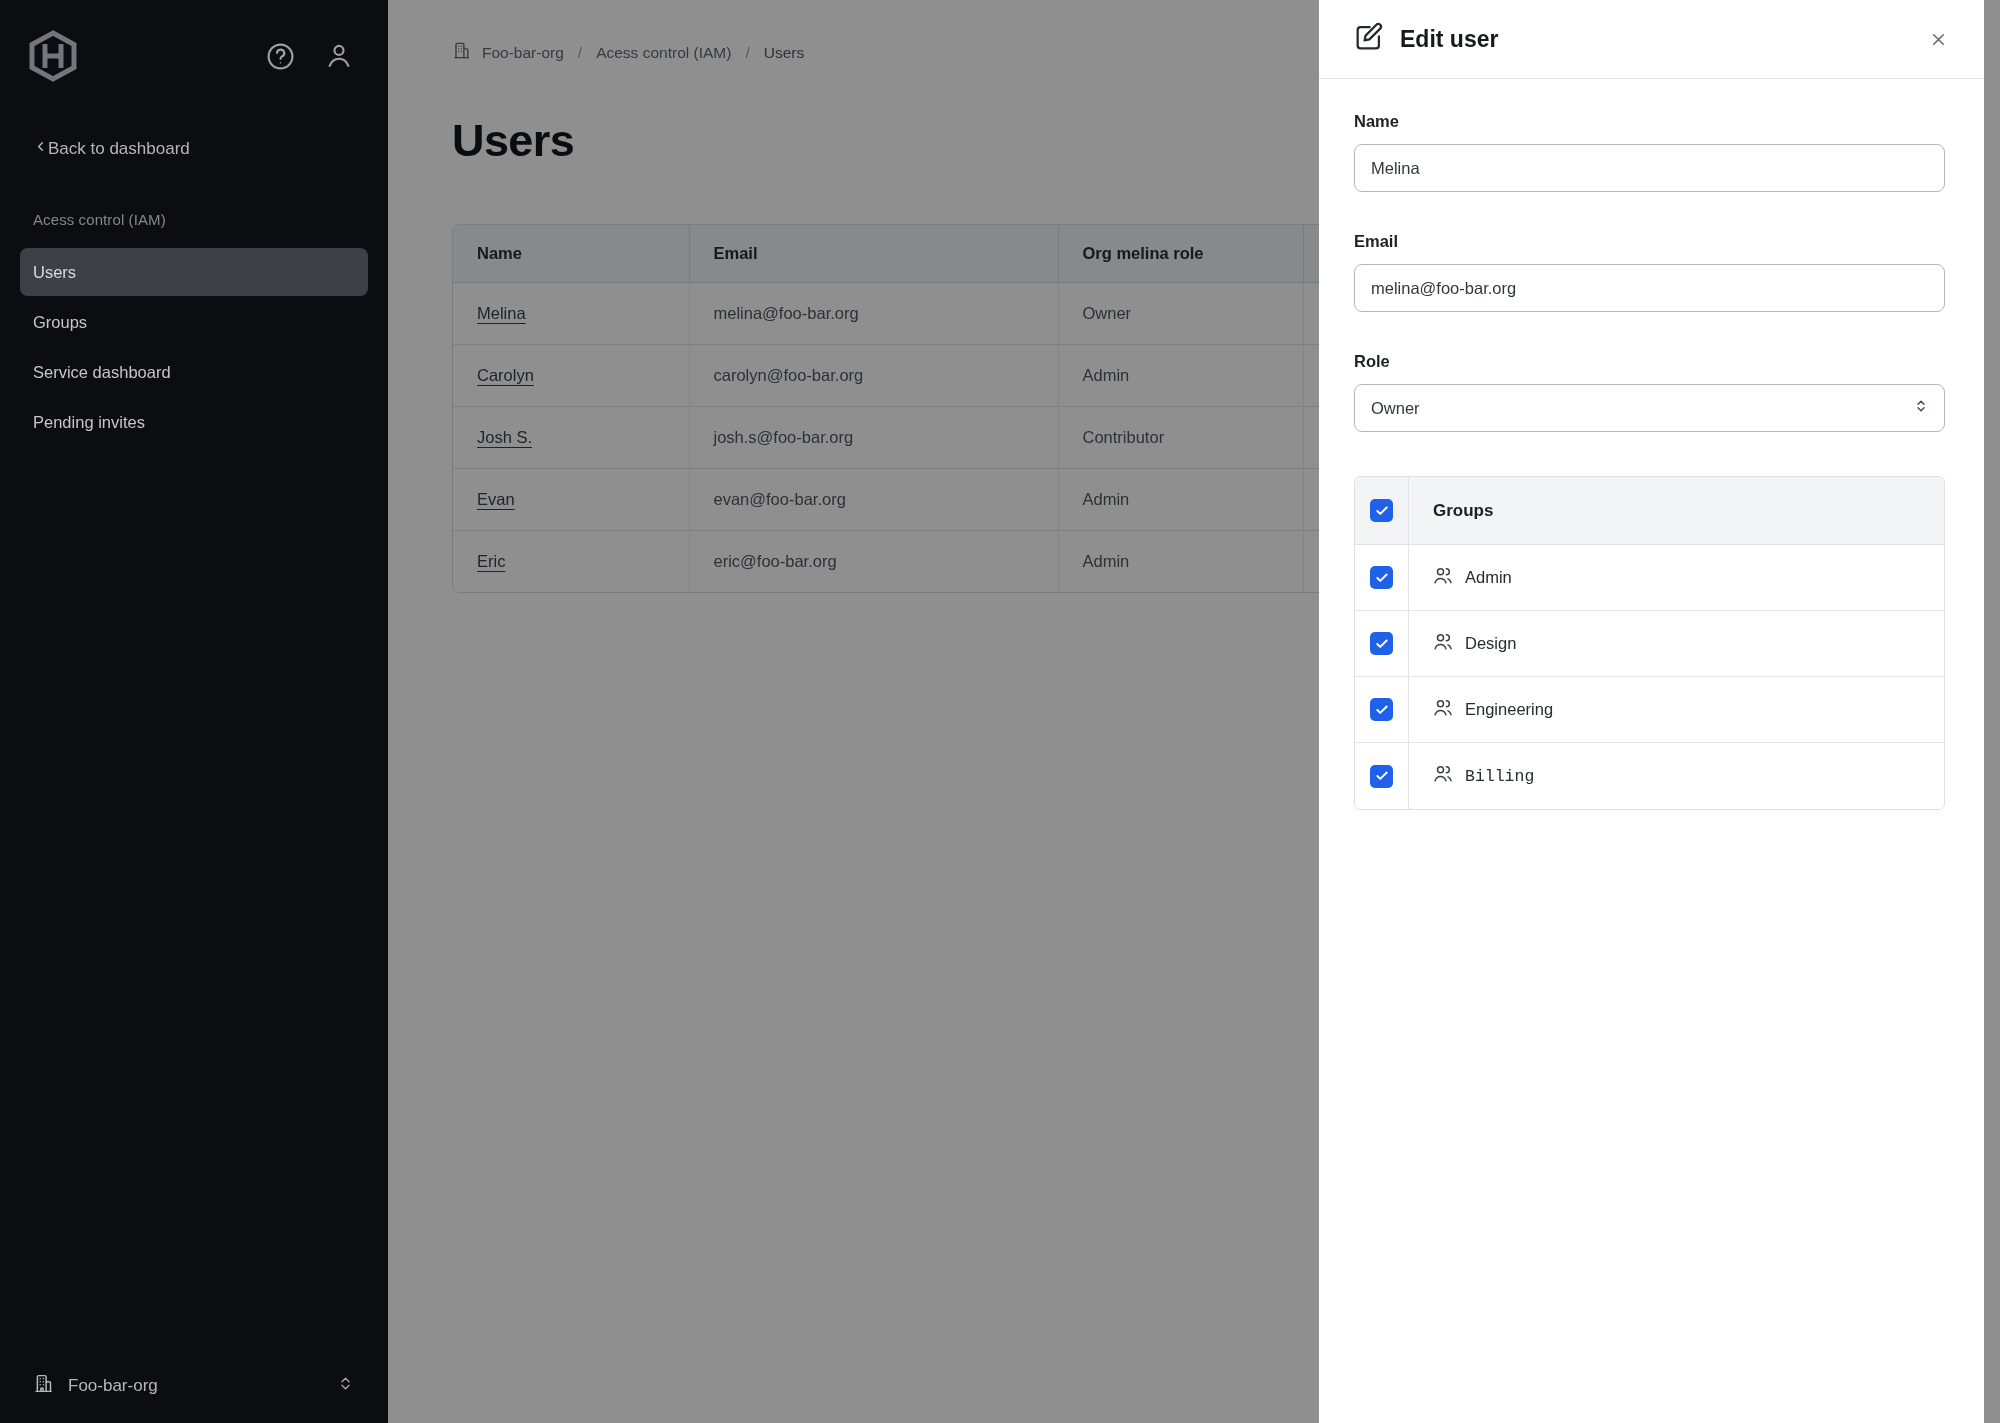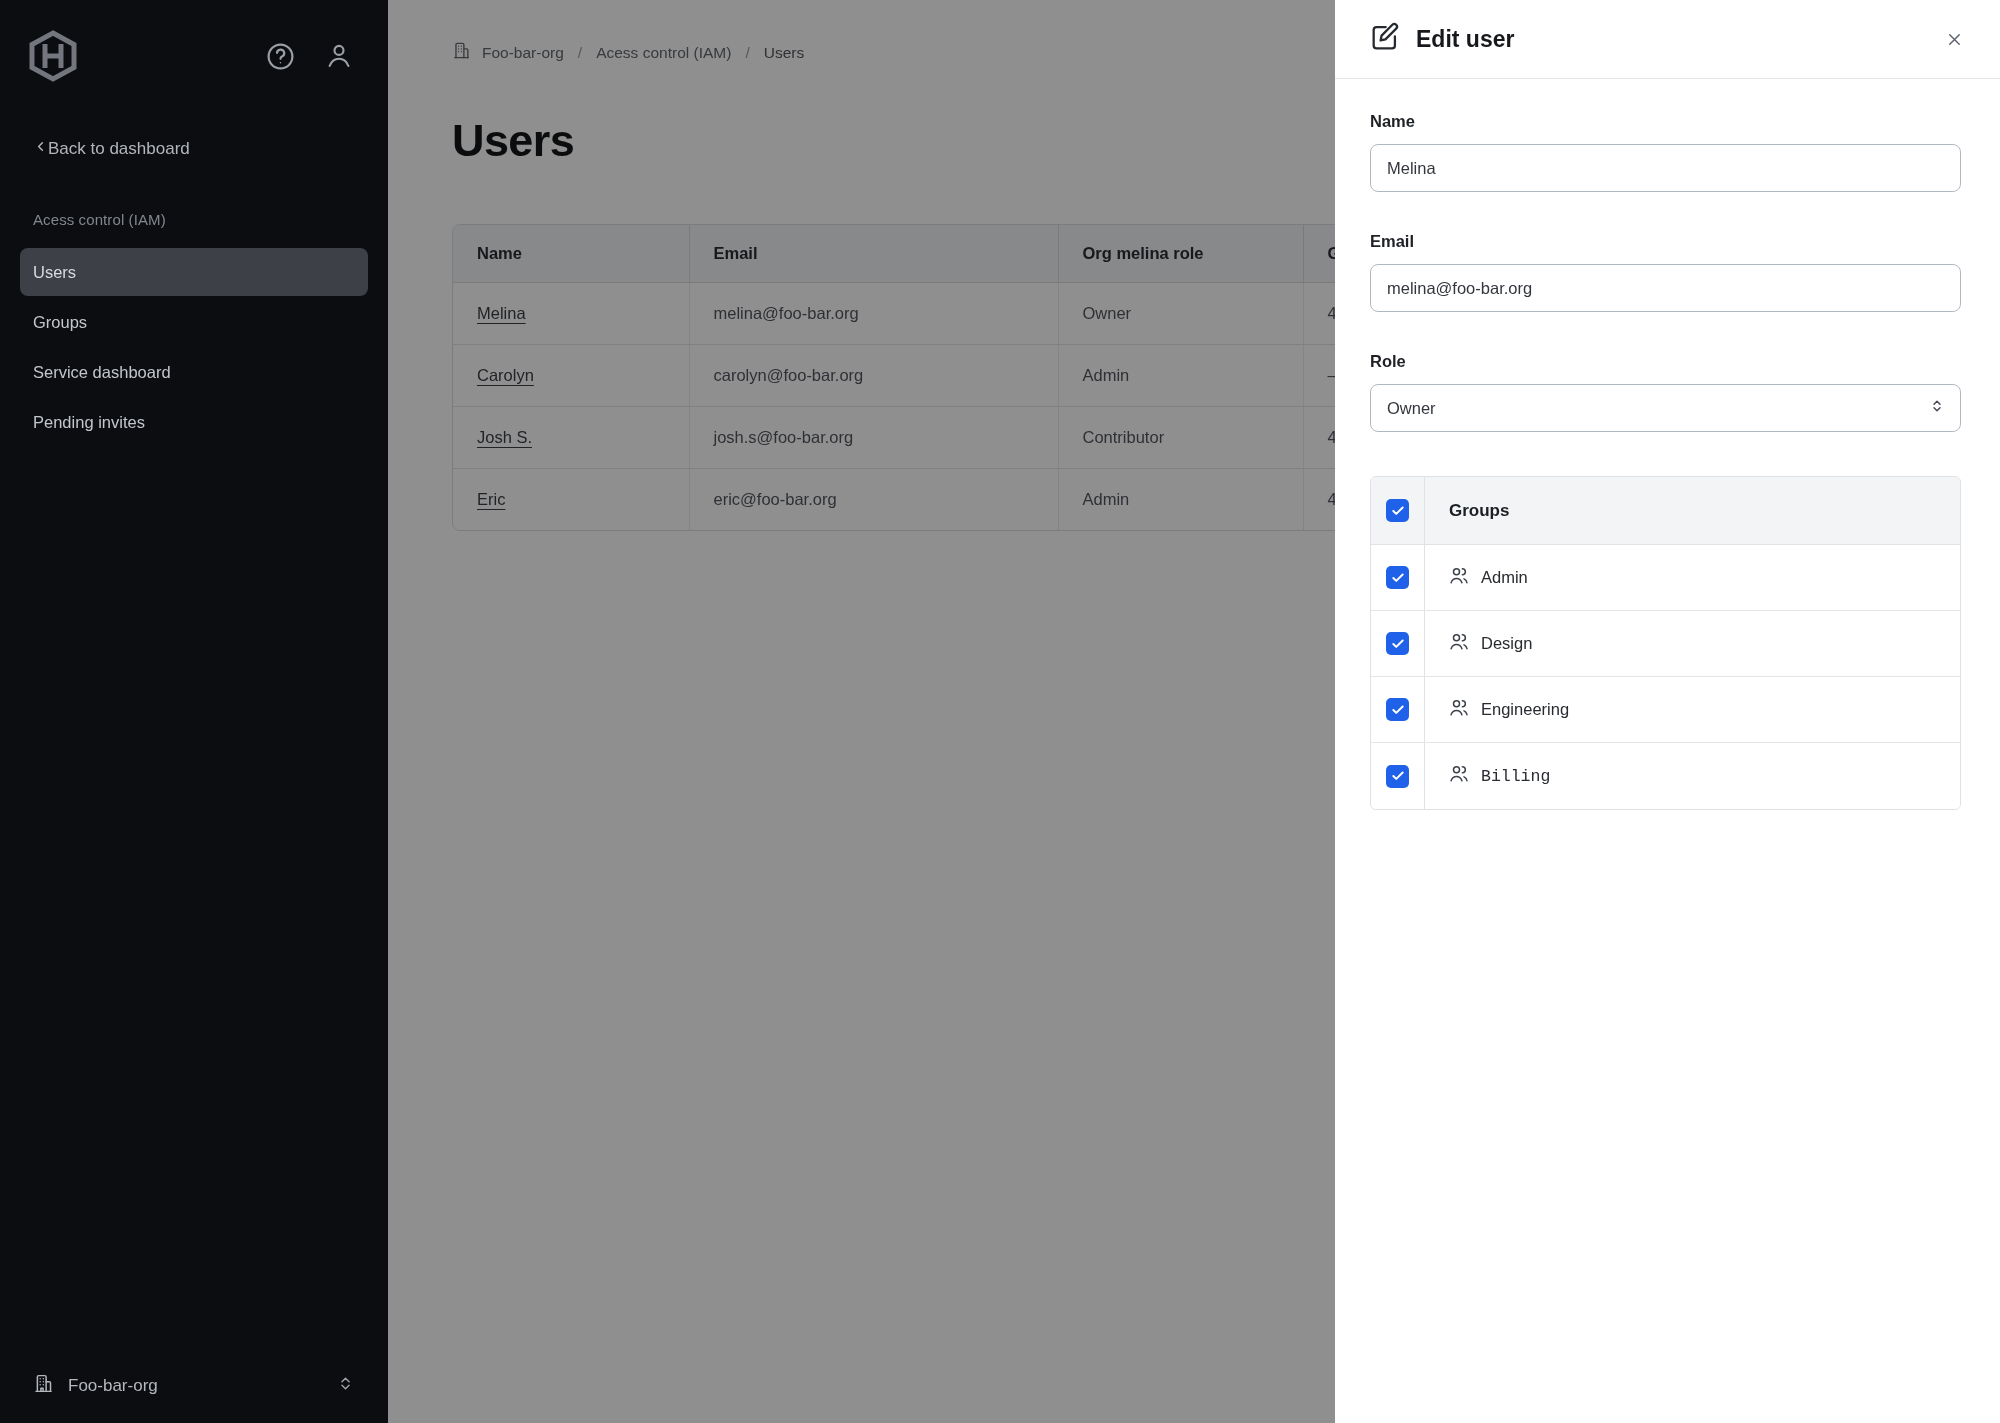--- a/index.html
+++ b/index.html
@@ -32,21 +32,21 @@
   table.users { width:100%; border-collapse:collapse; font-size:16.5px; }
   table.users th { background:#f3f4f6; text-align:left; font-weight:700; color:#2a2d32; padding:19px 24px; border-bottom:1px solid #d8dadd; border-right:1px solid #d8dadd; }
   table.users th:last-child { border-right:none; }
   table.users td { padding:21px 24px; color:#53575f; border-bottom:1px solid #e3e4e7; border-right:1px solid #ebecee; background:#fff; }
   table.users td:last-child { border-right:none; }
   table.users tr:last-child td { border-bottom:none; }
   .name-link { color:#3c4047; text-decoration:underline; text-underline-offset:4px; text-decoration-thickness:1px; cursor:pointer; }
   .overlay { position:absolute; inset:0; background:rgba(0,0,0,0.44); z-index:5; }
 
   
-  .drawer { position:absolute; top:0; right:0; bottom:0; width:665px; background:#fff; z-index:30; }
+  .drawer { position:absolute; top:0; right:16px; bottom:0; width:665px; background:#fff; z-index:30; }
   .drawer-header { height:79px; display:flex; align-items:center; padding:0 36px 0 33px; border-bottom:1px solid #e4e6e9; }
   .drawer-title { font-size:23px; font-weight:700; color:#17191d; margin-left:14px; }
   .close-btn { margin-left:auto; cursor:pointer; display:flex; }
   .drawer-body { padding:33px 39px 0 35px; }
   .field + .field { margin-top:40px; }
   .field-label { font-size:16.5px; font-weight:700; color:#1e2125; }
   .text-input { display:block; margin-top:13px; width:100%; height:48px; border:1px solid #b2b8c2; border-radius:8px; padding:0 16px; font-size:16.5px; color:#33373d; background:#fff; outline:none; font-family:inherit; }
   .select { margin-top:13px; height:48px; border:1px solid #b2b8c2; border-radius:8px; display:flex; align-items:center; justify-content:space-between; padding:0 15px 0 16px; font-size:16.5px; color:#33373d; cursor:pointer; background:#fff; }
   .groups-table { margin-top:44px; border:1px solid #dfe1e4; border-radius:6px; overflow:hidden; }
   .g-row { display:flex; align-items:stretch; height:66px; border-bottom:1px solid #e4e5e8; background:#fff; }
@@ -181,20 +181,26 @@
             <td>Admin</td>
             <td>–</td>
           </tr>
           <tr>
             <td><span class="name-link">Josh S.</span></td>
             <td>josh.s@foo-bar.org</td>
             <td>Contributor</td>
             <td>4</td>
           </tr>
           <tr>
+            <td><span class="name-link">Evan</span></td>
+            <td>evan@foo-bar.org</td>
+            <td>Admin</td>
+            <td>2</td>
+          </tr>
+          <tr>
             <td><span class="name-link">Eric</span></td>
             <td>eric@foo-bar.org</td>
             <td>Admin</td>
             <td>4</td>
           </tr>
         </tbody>
       </table>
     </div>
   </div>
   <div class="overlay"></div>

